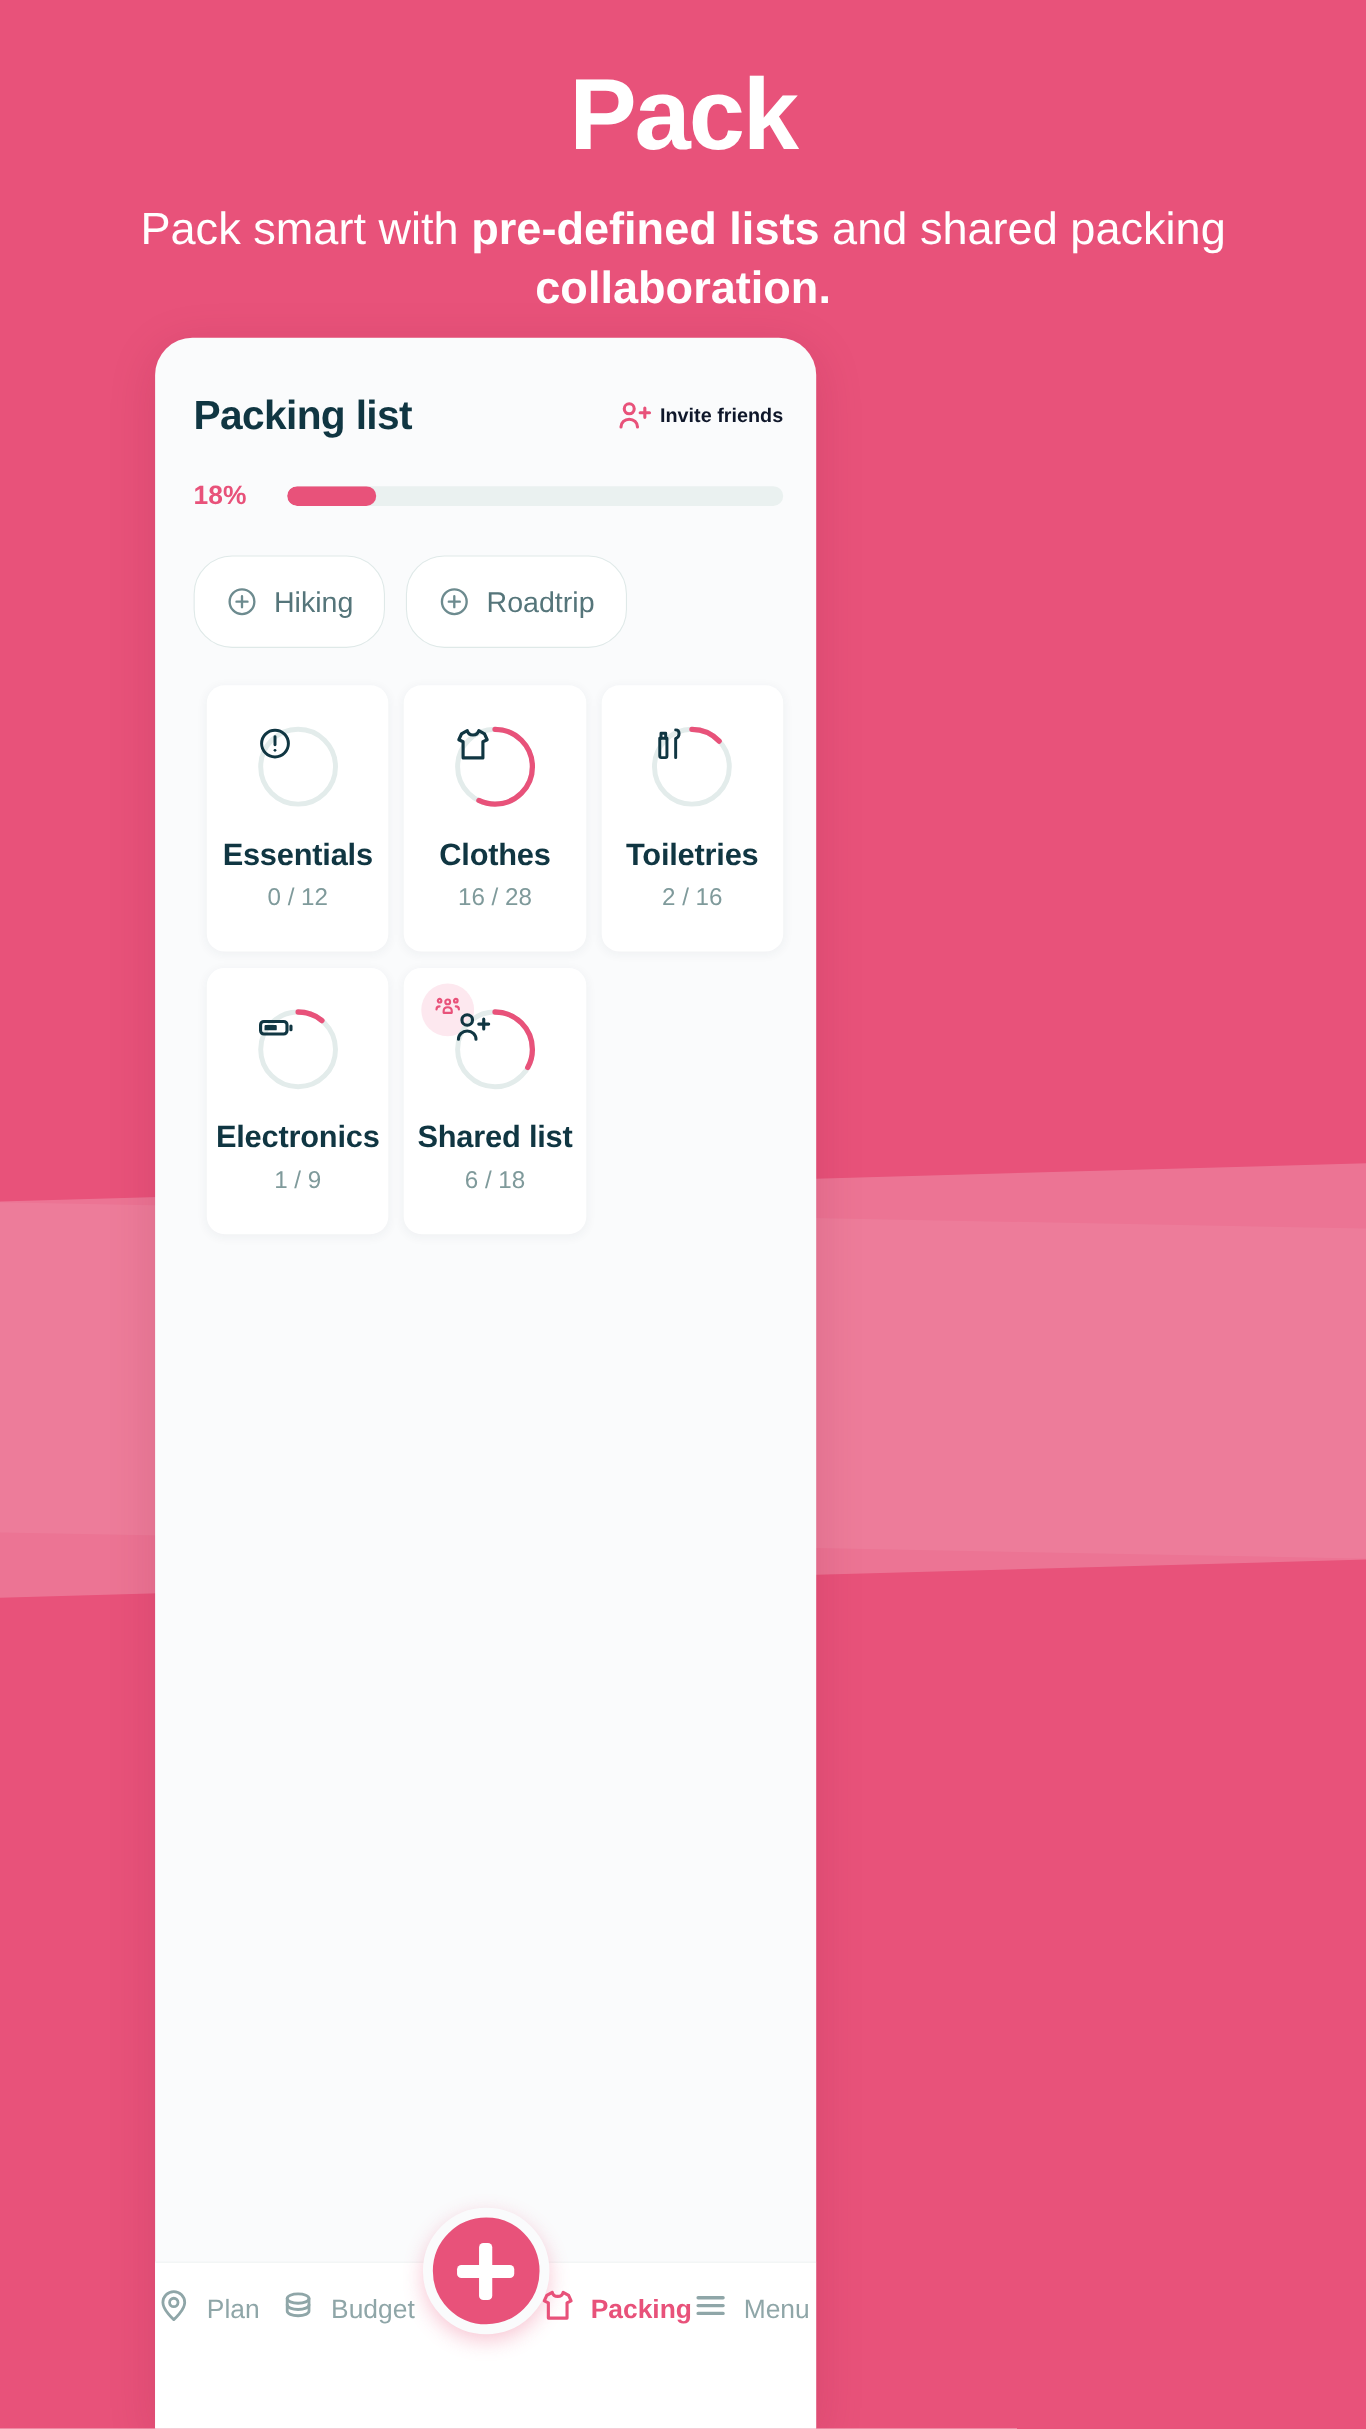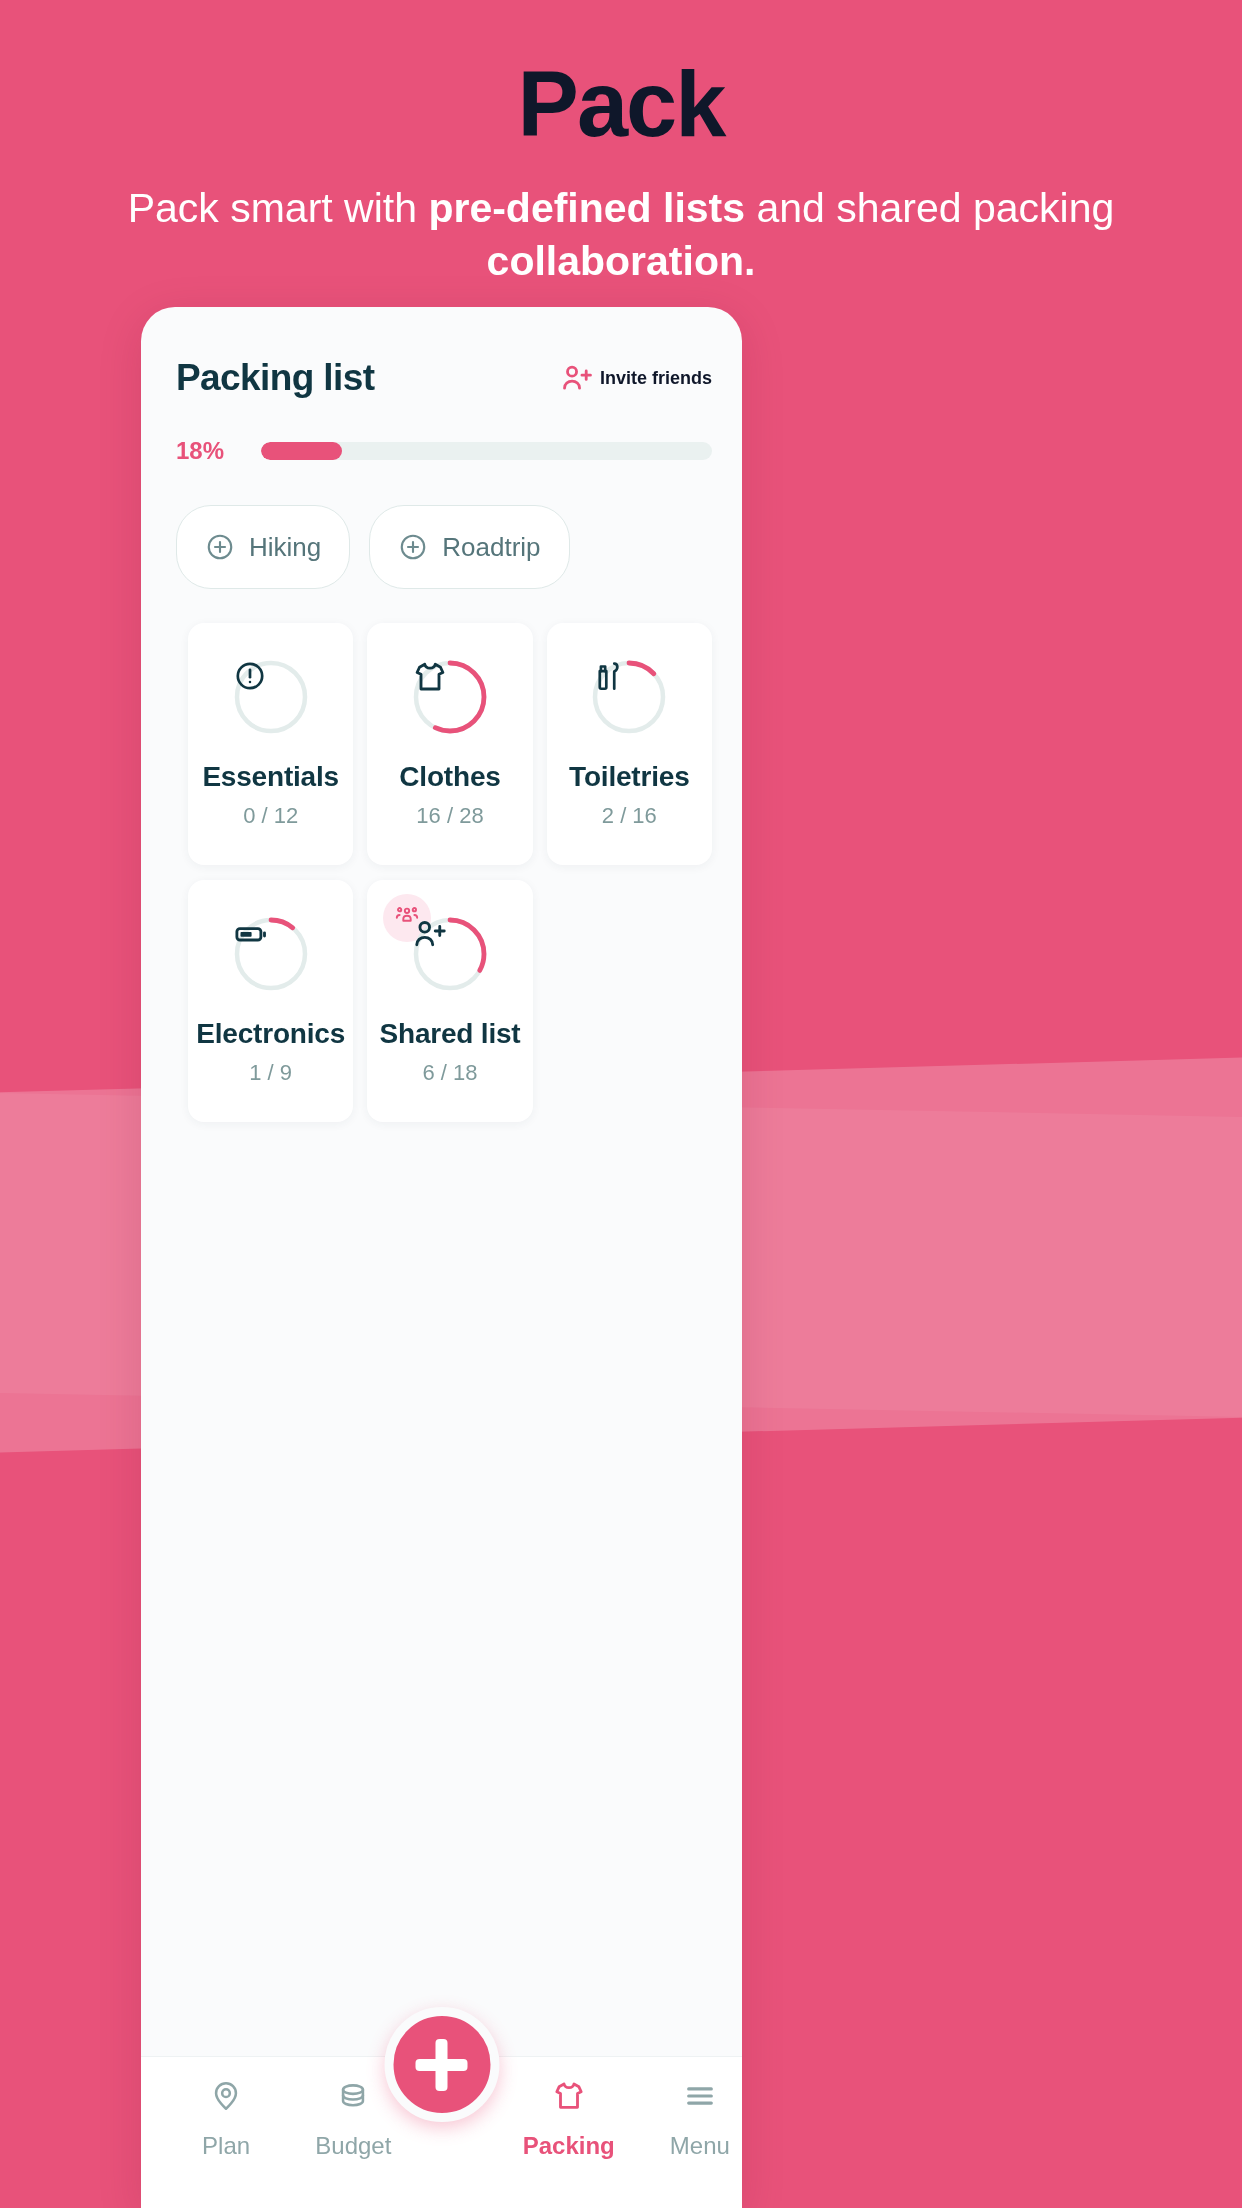--- a/index.html
+++ b/index.html
@@ -33,21 +33,21 @@
 
   
   .hero {
     position: absolute; left: 0; right: 0; top: 58px;
     text-align: center;
     z-index: 3;
   }
   .hero-title {
     font-size: 92px;
     font-weight: 700;
-    color: #0f172a;
+    color: #ffffff;
     letter-spacing: -2px;
     line-height: 1.0;
   }
   .hero-sub {
     margin-top: 32px;
     font-size: 41px;
     line-height: 1.30;
     color: #ffffff;
     font-weight: 400;
     padding: 0 108px;
@@ -194,27 +194,26 @@
     height: 152px;
     background: #ffffff;
     border-top: 1.5px solid #eef2f3;
     display: flex;
     align-items: flex-start;
     padding-top: 22px;
   }
   .nav-item {
     flex: 1;
     display: flex;
-    flex-direction: column;
+    flex-direction: row;
     align-items: center;
     gap: 13px;
     cursor: pointer;
     color: #8fa6a8;
     font-size: 24px;
-    margin-left: 43px;
   }
   .nav-item.active { color: #e8527a; font-weight: 700; }
   .nav-spacer { flex: 1; }
   .fab {
     position: absolute;
     left: 50%; top: -50px;
     transform: translateX(-50%);
     width: 115px; height: 115px;
     border-radius: 50%;
     background: #e8527a;

